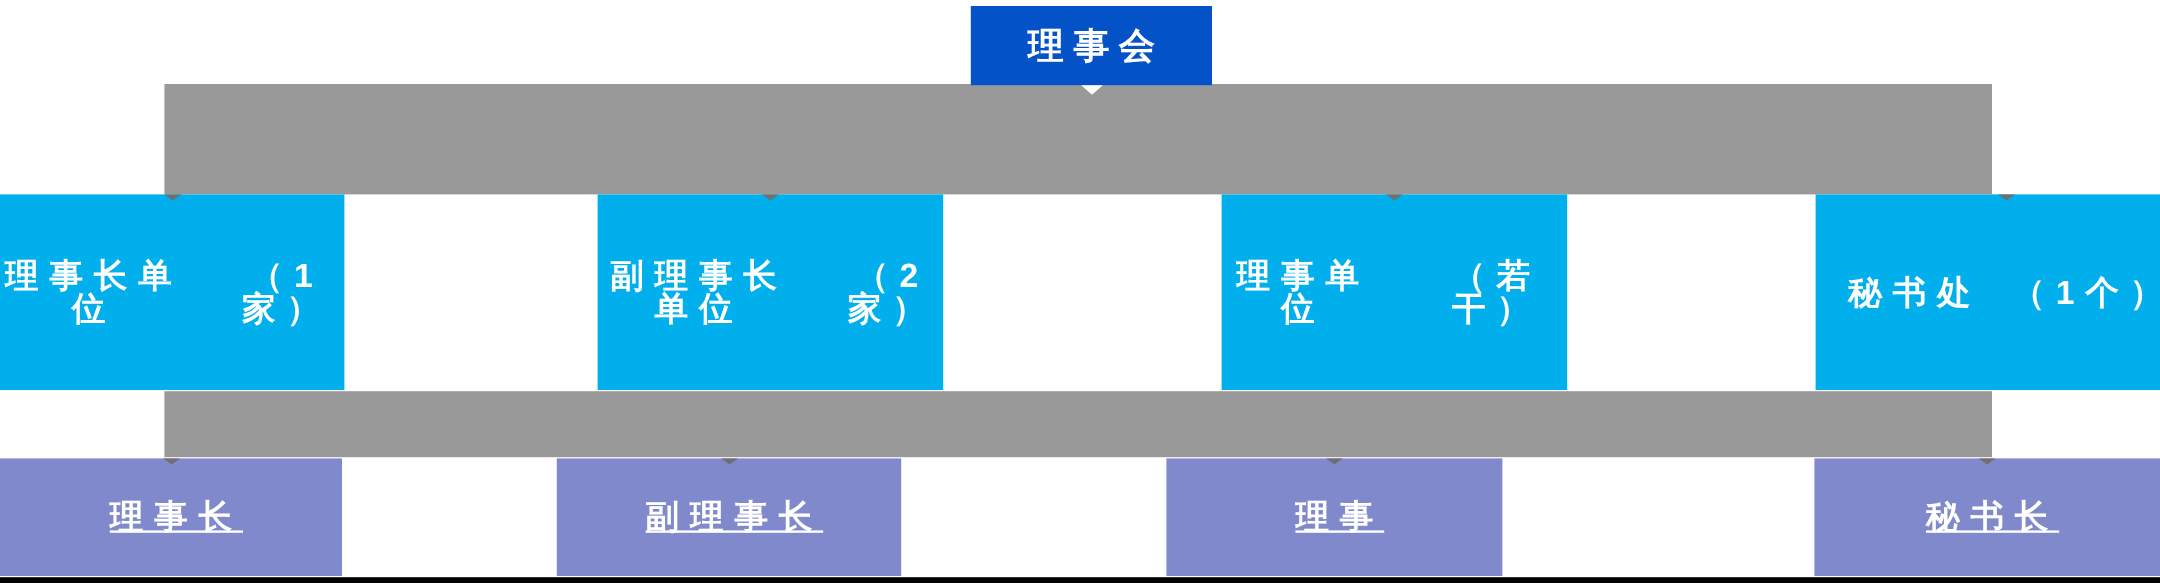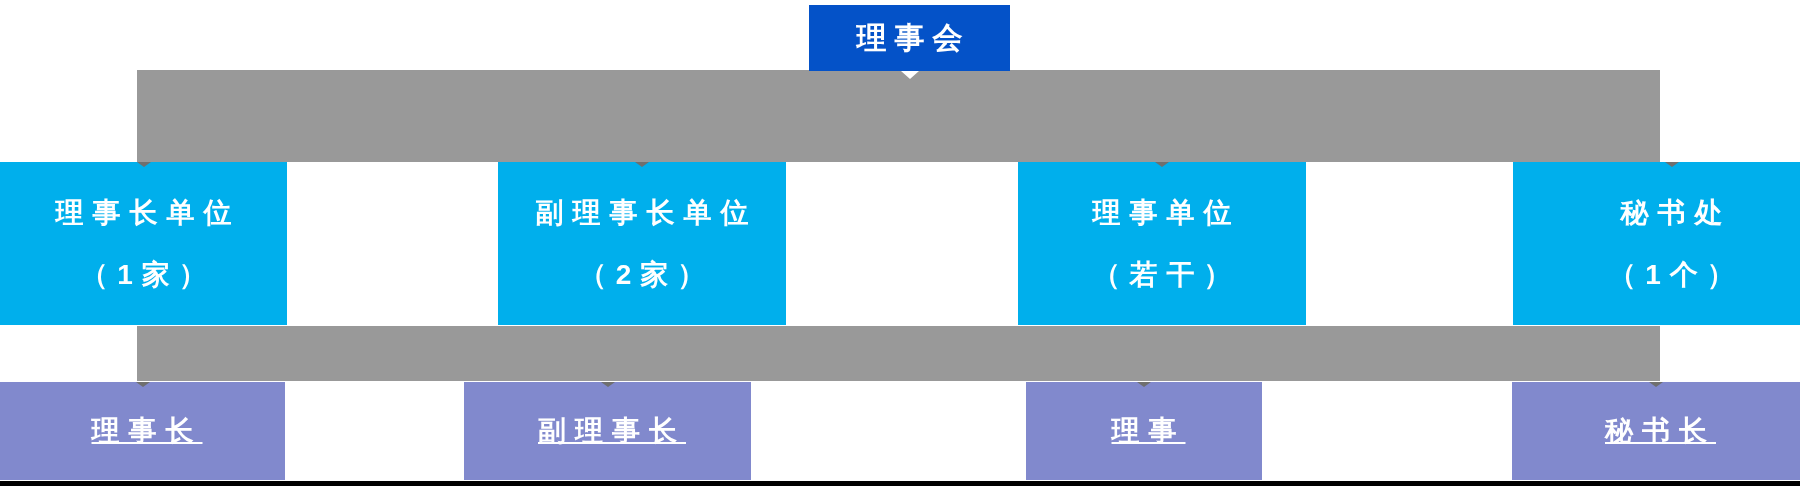--- a/index.html
+++ b/index.html
@@ -16,21 +16,21 @@
     left:797px;top:5px;width:201px;height:66px;background:#0452C8;
     font-size:30px;letter-spacing:8px;z-index:3;margin-left:12px;
   }
   .root .label{margin-right:-8px;}
   .root-arrow{
     position:absolute;left:50%;bottom:-8px;transform:translateX(-50%);
     width:0;height:0;border-left:9px solid transparent;
     border-right:9px solid transparent;border-top:8px solid #ffffff;
   }
   .unit{
-    top:162px;height:163px;background:#00AFEC;flex-direction:column;
+    top:162px;height:163px;background:#00AFEC;flex-direction:row;
     gap:34px;font-size:28px;letter-spacing:9px;z-index:2;
   }
   .role{
     top:382px;height:98px;background:#8189CD;font-size:28px;
     letter-spacing:9px;z-index:2;text-decoration:underline;
   }
   .unit .label,.role .label{margin-right:-9px;line-height:1;}
   .arrowhead{
     position:absolute;top:0;left:50%;transform:translateX(-50%);
     width:0;height:0;border-left:7px solid transparent;
@@ -73,21 +73,21 @@
   </div>
 
   <div class="box role" style="left:0;width:285px">
     <span class="arrowhead"></span>
     <span class="label">理事长</span>
   </div>
   <div class="box role" style="left:464px;width:287px">
     <span class="arrowhead"></span>
     <span class="label">副理事长</span>
   </div>
-  <div class="box role" style="left:1026px;width:236px">
+  <div class="box role" style="left:972px;width:280px">
     <span class="arrowhead"></span>
     <span class="label">理事</span>
   </div>
   <div class="box role" style="left:1512px;width:288px">
     <span class="arrowhead"></span>
     <span class="label">秘书长</span>
   </div>
 
   <div class="footer-bar"></div>
 </div>

